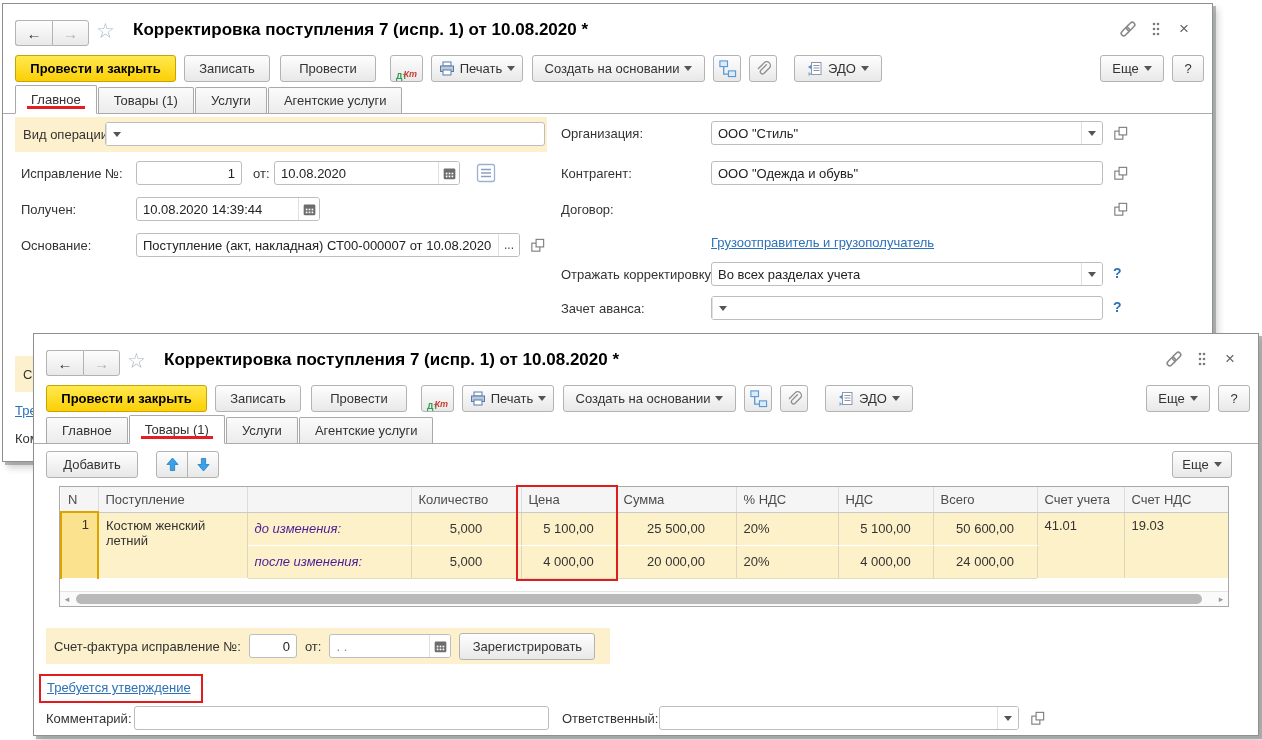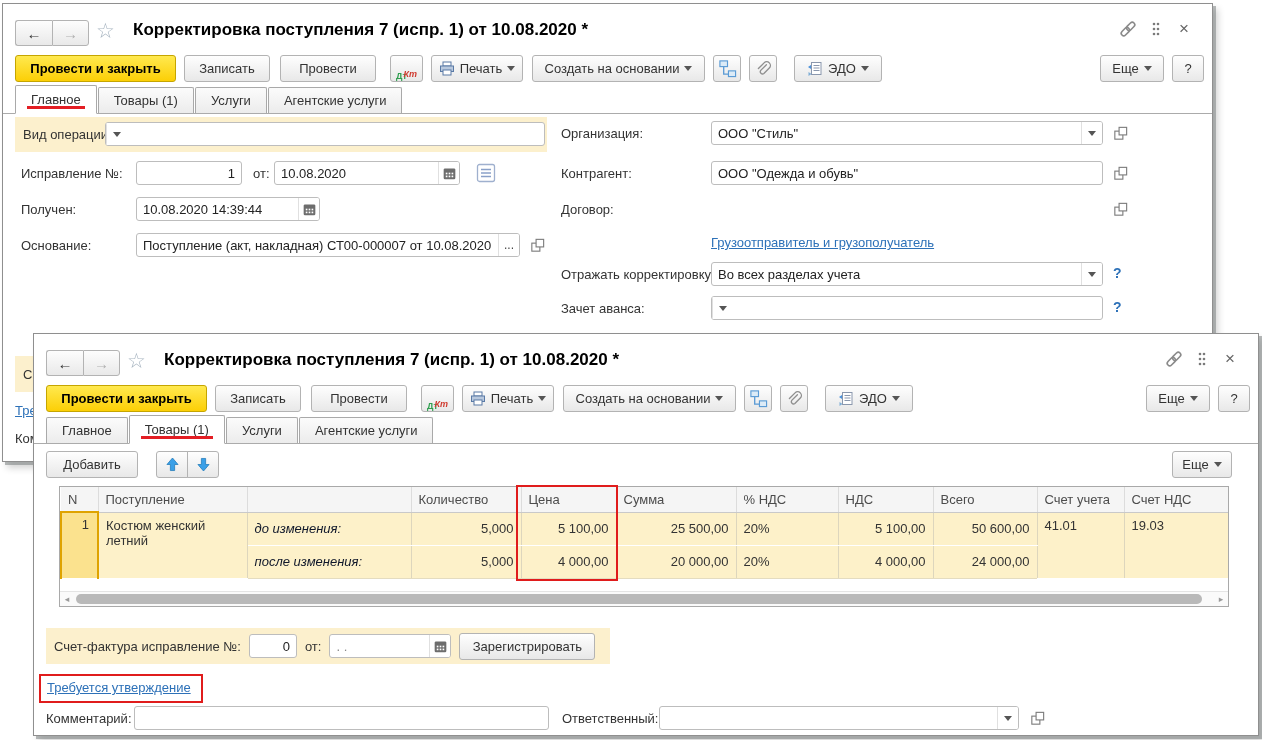--- a/index.html
+++ b/index.html
@@ -62,22 +62,22 @@
   .grid { position:absolute; border:1px solid #a9a9a9; background:#fff; overflow:hidden; }
   table.tbl { border-collapse:collapse; table-layout:fixed; width:1167px; }
   .tbl th { height:25px; background:#f5f5f5; border-right:1px solid #dcdcdc; border-bottom:1px solid #c9c9c9;
     font-weight:normal; text-align:left; color:#4c4c4c; padding:0 7px; font-size:13px; overflow:hidden; white-space:nowrap; }
   .tbl td { background:#fdf1c9; border-right:1px solid #ddd6bd; font-size:13px; padding:2px 7px;
     overflow:hidden; vertical-align:middle; }
   .tbl tr.r1 td { border-bottom:1px solid #fff; }
   .tbl tr.r2 td { border-bottom:1px solid #e4dcc0; }
   .tbl td.span { border-bottom:1px solid #e4dcc0; vertical-align:top; padding-top:5px; }
   .tbl td.ncell { background:#fbe28e; border:2px solid #dfa300; text-align:right; padding:4px 8px; }
-  .tbl td.num { text-align:right; }
-  .tbl td.chg { font-style:italic; color:#0f172a; }
+  .tbl td.num { text-align:center; }
+  .tbl td.chg { font-style:italic; color:#4c1d95; }
   .tbl tr { height:33px; }
   .redbox { position:absolute; border:2px solid #e01c1c; pointer-events:none; z-index:6; }
 
   
   .hscroll { position:absolute; left:0; right:0; bottom:0; height:15px; background:#fafafa;
     border-top:1px solid #e4e4e4; display:flex; align-items:center; }
   .scar { width:14px; text-align:center; color:#9a9a9a; font-size:9px; }
   .strack { position:relative; flex:1; height:100%; }
   .sthumb { position:absolute; left:2px; right:12px; top:2px; bottom:2px; background:#b9b9b9; border-radius:7px; }
 

